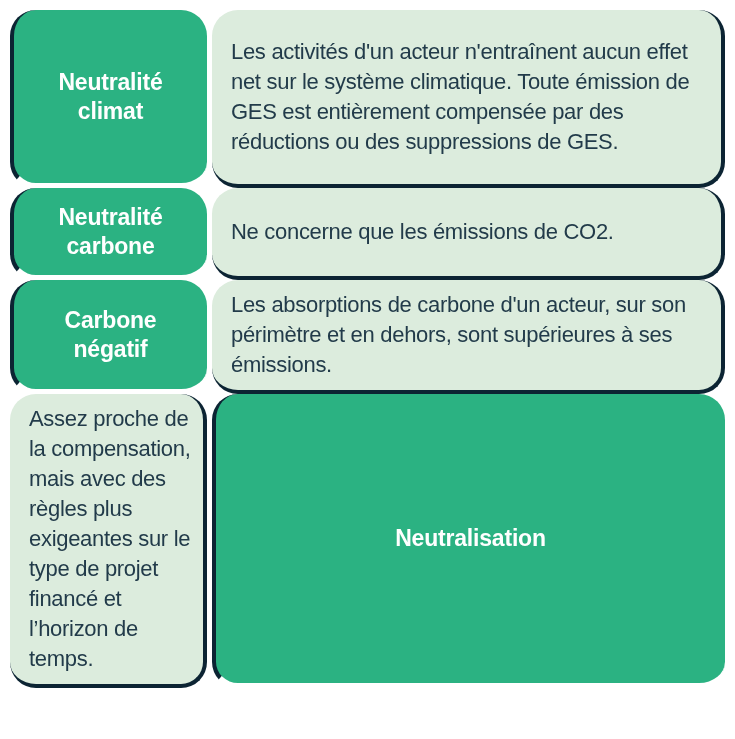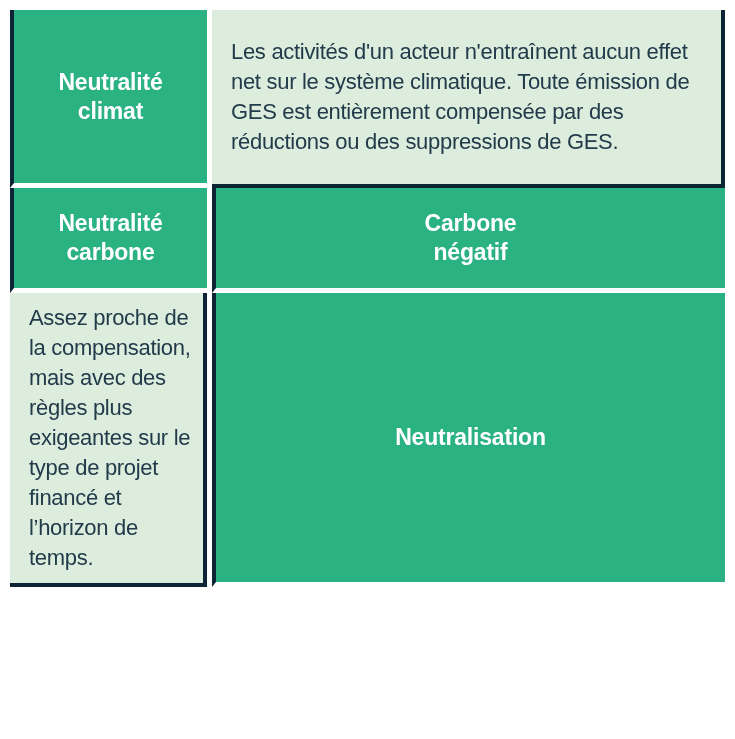--- a/index.html
+++ b/index.html
@@ -18,20 +18,21 @@
   .def-table {
     display: grid;
     grid-template-columns: 197px 1fr;
     column-gap: 5px;
     width: 100%;
   }
   .cell {
     box-sizing: border-box;
     display: flex;
     align-items: center;
+    border-radius: 26px;
   }
   .term-cell {
     background: #2bb282;
     border-left: 4px solid #0c2433;
     border-bottom: 5px solid #ffffff;
     justify-content: center;
     text-align: center;
     color: #ffffff;
     font-weight: 700;
     font-size: 23px;
@@ -62,22 +63,24 @@
 
 <div class="page">
   <div class="def-table">
 
     <div class="cell term-cell r1 row-first">Neutralité
 climat</div>
     <div class="cell def-cell r1 row-first">Les activités d'un acteur n'entraînent aucun effet net sur le système climatique. Toute émission de GES est entièrement compensée par des réductions ou des suppressions de GES.</div>
 
     <div class="cell term-cell r2">Neutralité
 carbone</div>
+    <div class="cell def-cell r2">Ne concerne que les émissions de CO2.</div>
 
     <div class="cell term-cell r3">Carbone
 négatif</div>
+    <div class="cell def-cell r3">Les absorptions de carbone d'un acteur, sur son périmètre et en dehors, sont supérieures à ses émissions.</div>
 
 
     <div class="cell def-cell r5 row-last">Assez proche de la compensation, mais avec des règles plus exigeantes sur le type de projet financé et l’horizon de temps.</div>
     <div class="cell term-cell r5 row-last">Neutralisation</div>
 
   </div>
 </div>
 
 </body></html>

